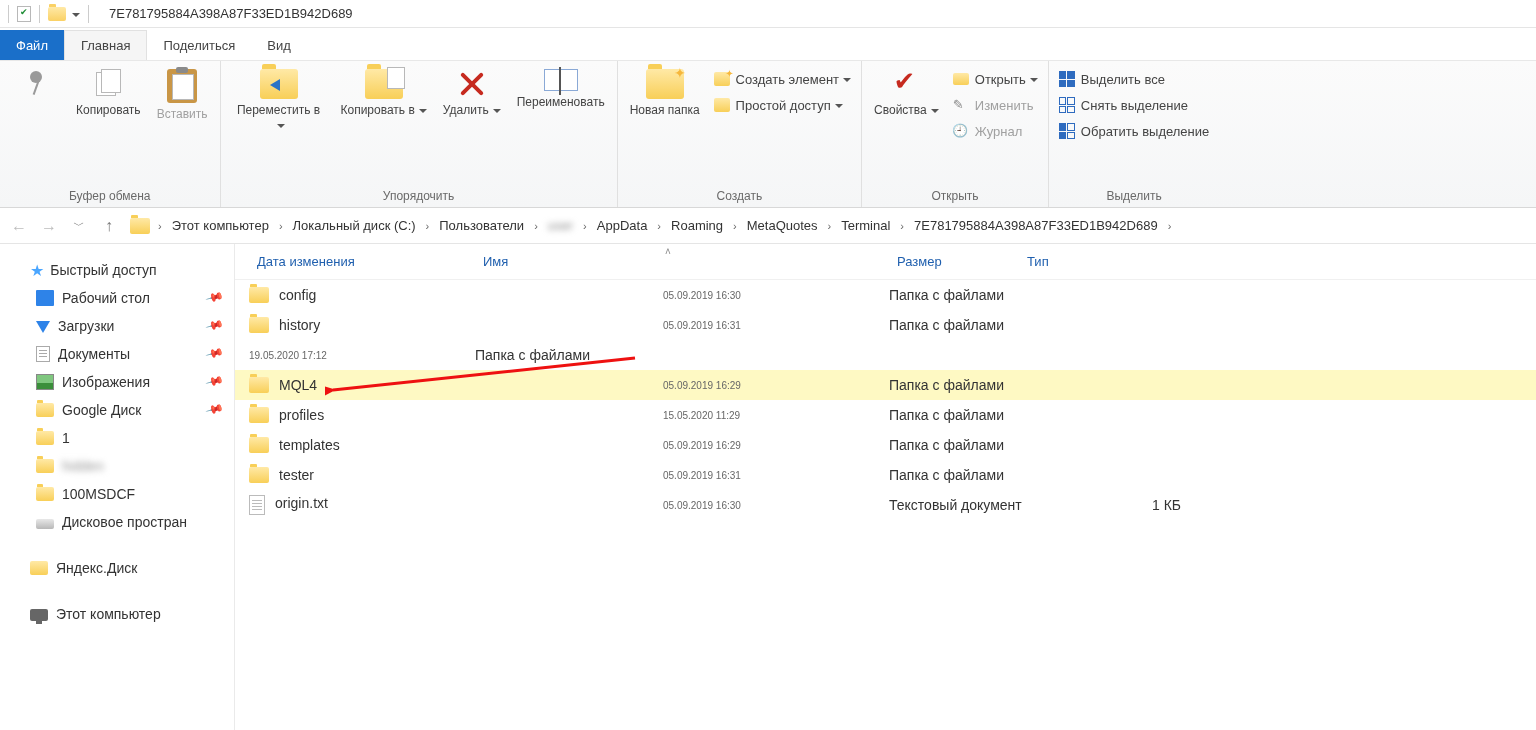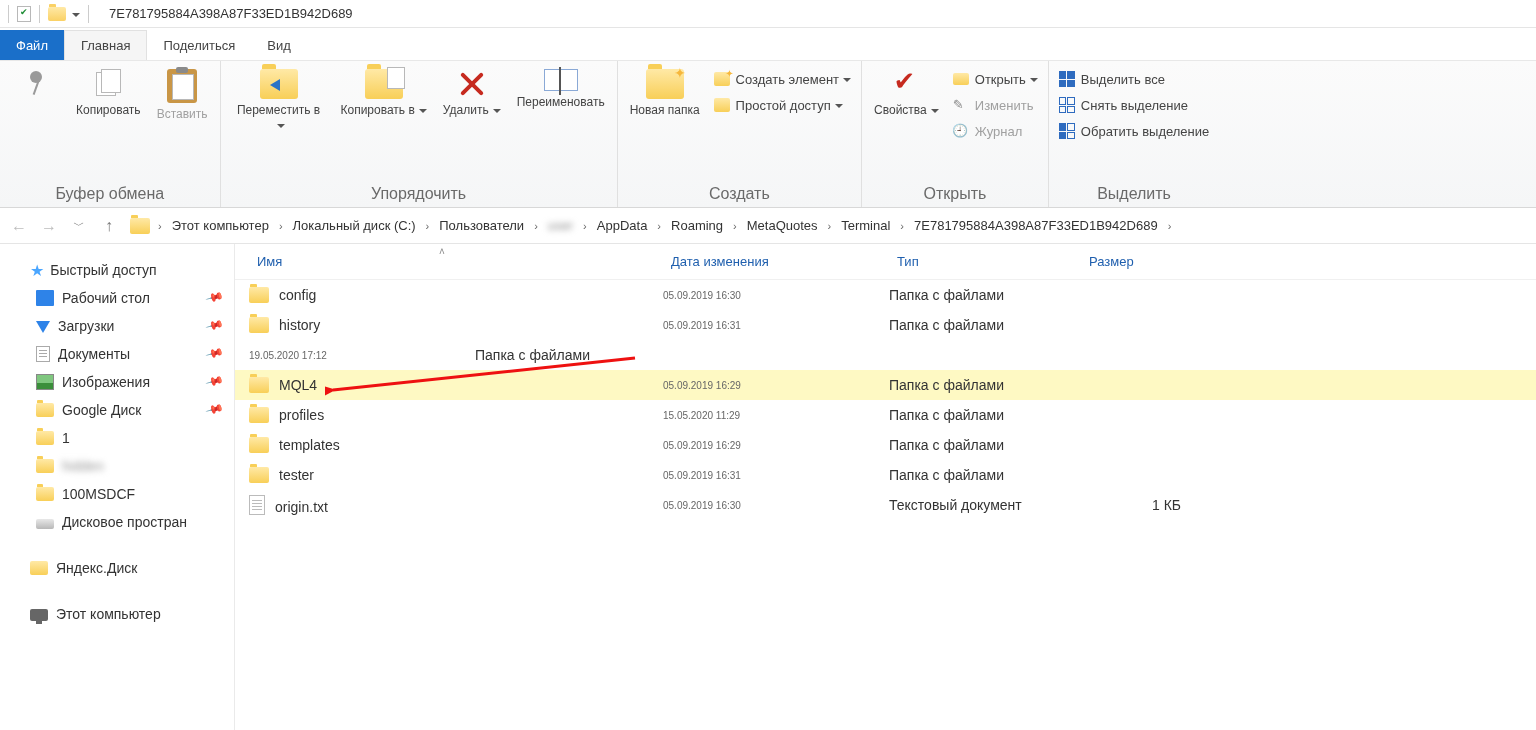--- a/index.html
+++ b/index.html
@@ -14,21 +14,21 @@
 .qat .dropdown{width:8px;height:14px;position:relative}
 .qat .dropdown::after{content:"";position:absolute;top:6px;left:0;border-left:4px solid transparent;border-right:4px solid transparent;border-top:4px solid #555}
 .title-text{padding-left:12px;font-size:13px;color:#333}
 .tabs{height:32px;display:flex;align-items:flex-end;background:#fff}
 .tab{height:30px;display:flex;align-items:center;padding:0 16px;font-size:13px;color:#444;cursor:default;position:relative}
 .tab.active{background:#1a6fc9;color:#fff}
 .tab.hover{background:#f5f5f5;border-top:1px solid #e1e1e1;border-left:1px solid #e1e1e1;border-right:1px solid #e1e1e1}
 .ribbon{height:148px;background:linear-gradient(#fbfbfb,#f5f6f7);border-top:1px solid #e8e8e8;border-bottom:1px solid #d8d8d8;display:flex}
 .group{border-right:1px solid #e0e0e0;display:flex;flex-direction:column;justify-content:space-between;padding:4px 6px 2px}
 .group-body{display:flex;align-items:flex-start;gap:4px;flex:1}
-.group-label{text-align:center;font-size:16px;color:#6a6a6a;padding:2px 0}
+.group-label{text-align:center;font-size:12px;color:#6a6a6a;padding:2px 0}
 .big-btn{display:flex;flex-direction:column;align-items:center;justify-content:flex-start;padding:4px 6px;min-width:60px;text-align:center;font-size:12px;color:#444;line-height:1.25;gap:4px}
 .big-btn.disabled{color:#a0a0a0}
 .big-btn .lbl{max-width:92px}
 .small-list{display:flex;flex-direction:column;gap:2px;padding:2px 4px}
 .small-item{display:flex;align-items:center;gap:6px;font-size:13px;color:#444;height:24px;white-space:nowrap}
 .small-item.disabled{color:#a0a0a0}
 .icon{display:inline-block}
 .icon.pin{width:28px;height:30px;position:relative}
 .icon.pin::before{content:"";position:absolute;left:8px;top:2px;width:12px;height:12px;background:#9a9a9a;border-radius:50%}
 .icon.pin::after{content:"";position:absolute;left:13px;top:12px;width:2px;height:14px;background:#9a9a9a;transform:rotate(20deg)}
@@ -109,21 +109,21 @@
 .columns{display:flex;height:36px;align-items:center;border-bottom:1px solid #f0f0f0;font-size:13px;color:#1f5fae;padding-left:14px}
 .col{padding:0 8px;border-right:1px solid transparent;display:flex;align-items:center;height:100%}
 .col.name{width:414px;position:relative}
 .col.name .sort{position:absolute;left:190px;top:2px;color:#888;font-size:10px}
 .col.date{width:226px}
 .col.type{width:192px}
 .col.size{width:130px}
 .rows{position:relative}
 .row{display:flex;align-items:center;height:30px;padding-left:14px;font-size:14px;color:#333}
 .row.selected{background:#fef9c3}
-.row .c-name{width:414px;display:flex;align-items:flex-end;gap:10px}
+.row .c-name{width:414px;display:flex;align-items:flex-start;gap:10px}
 .row .c-date{width:226px;color:#666;font-size:10px}
 .row .c-type{width:192px;color:#333;font-size:14px}
 .row .c-size{width:130px;text-align:right;padding-right:30px;color:#333;font-size:14px}
 .fi-folder{width:20px;height:16px;background:linear-gradient(#ffe9a6,#f8cf58);border-radius:2px;position:relative;display:inline-block}
 .fi-folder::before{content:"";position:absolute;top:-3px;left:1px;width:7px;height:3px;background:#f8cf58;border-radius:1px 1px 0 0}
 .fi-txt{width:16px;height:20px;border:1px solid #bbb;background:#fff;position:relative;display:inline-block}
 .fi-txt::after{content:"";position:absolute;left:2px;top:4px;width:10px;height:1px;background:#bbb;box-shadow:0 3px 0 #bbb,0 6px 0 #bbb,0 9px 0 #bbb}
 .arrow-annot{position:absolute;pointer-events:none}
 </style>
 </head>
@@ -354,27 +354,27 @@
       </div>
     <div class="side-item spacer"></div>
     <div class="side-item header">
         <span class="si-icon si-pc"></span>
         <span>Этот компьютер</span>
       </div>
   </div>
 
   <div class="file-area">
     <div class="columns">
+      <div class="col date">Дата изменения</div>
       <div class="col name">
           <span>Имя</span>
           <span class="sort">˄</span>
         </div>
-      <div class="col date">Дата изменения</div>
+      <div class="col size">Размер</div>
       <div class="col type">Тип</div>
-      <div class="col size">Размер</div>
     </div>
     <div class="rows" id="rows">
 
       <svg class="arrow-annot" style="left:90px;top:72px" width="320" height="46">
         <defs>
             <marker id="ah" markerWidth="10" markerHeight="8" refX="1" refY="4" orient="auto">
               <polygon points="10 0, 0 4, 10 8" fill="#e11"></polygon>
             </marker>
           </defs>
         <line x1="310" y1="6" x2="8" y2="38" stroke="#e11" stroke-width="3" marker-end="url(#ah)"></line>

